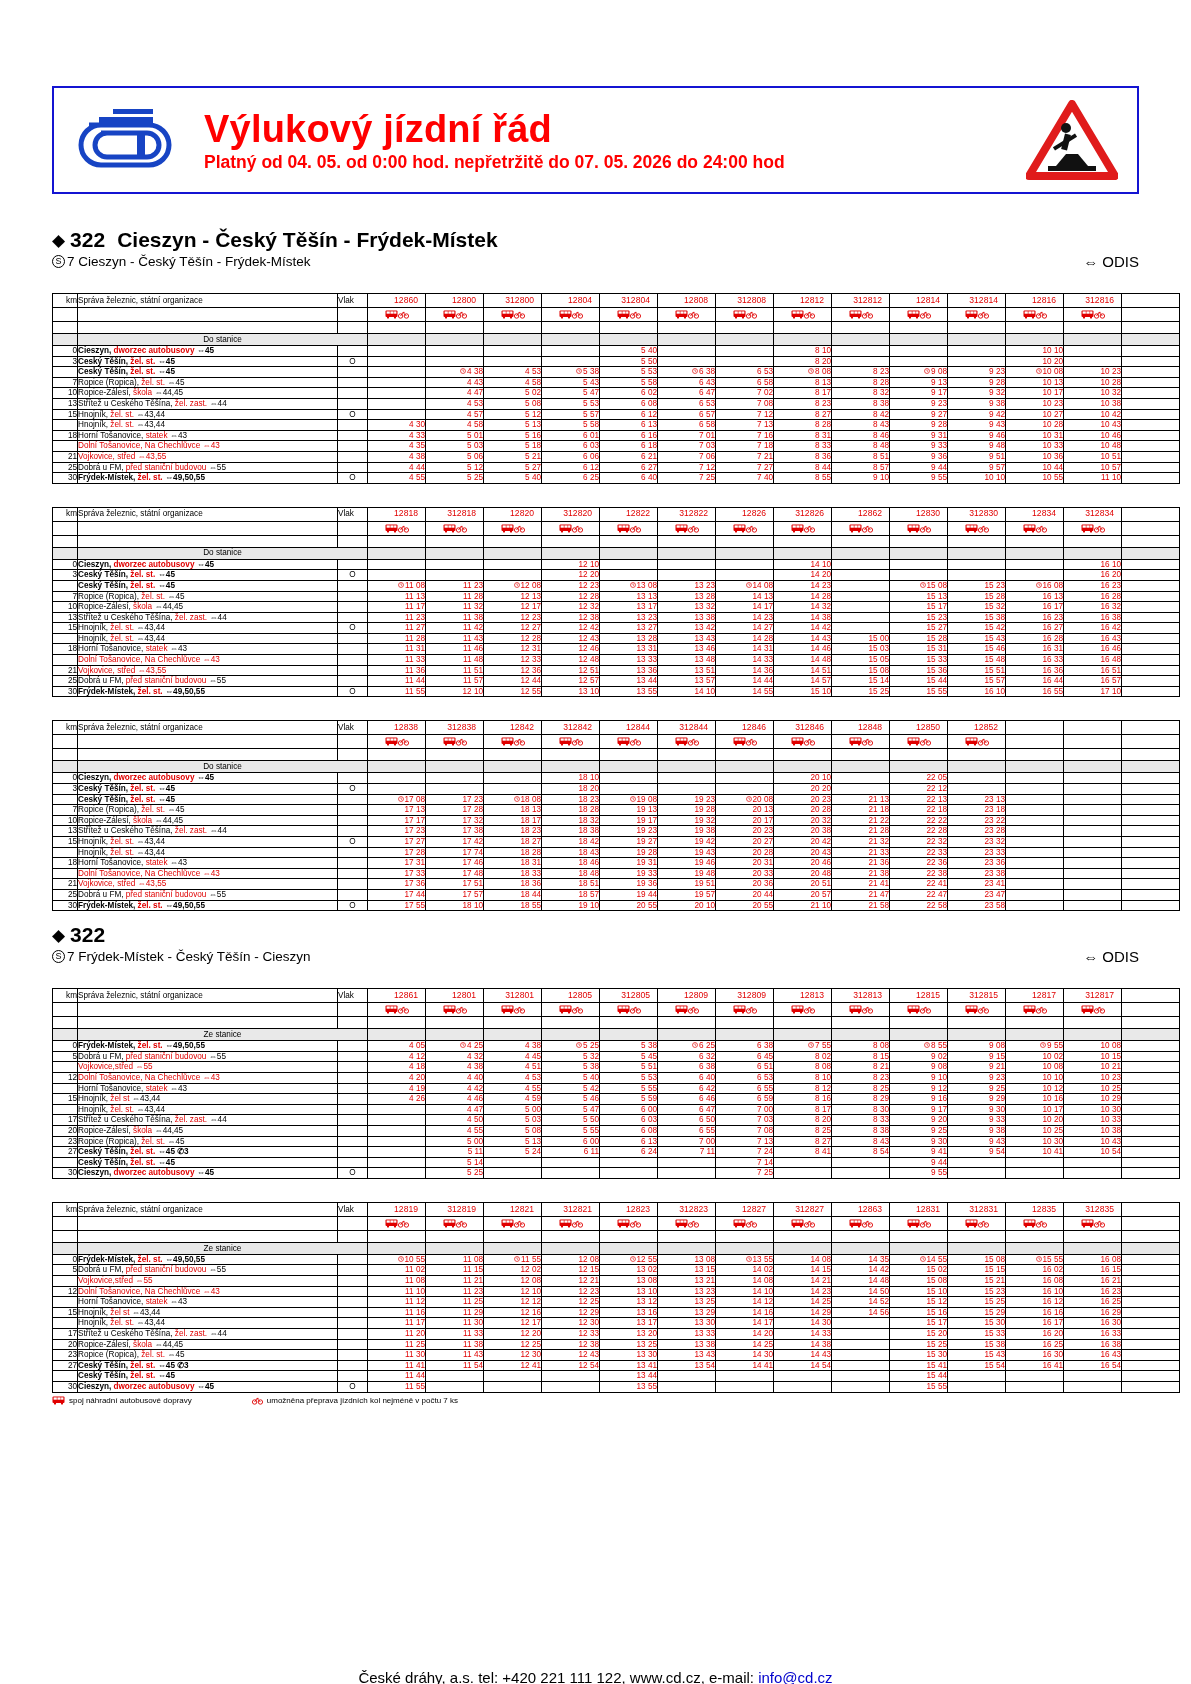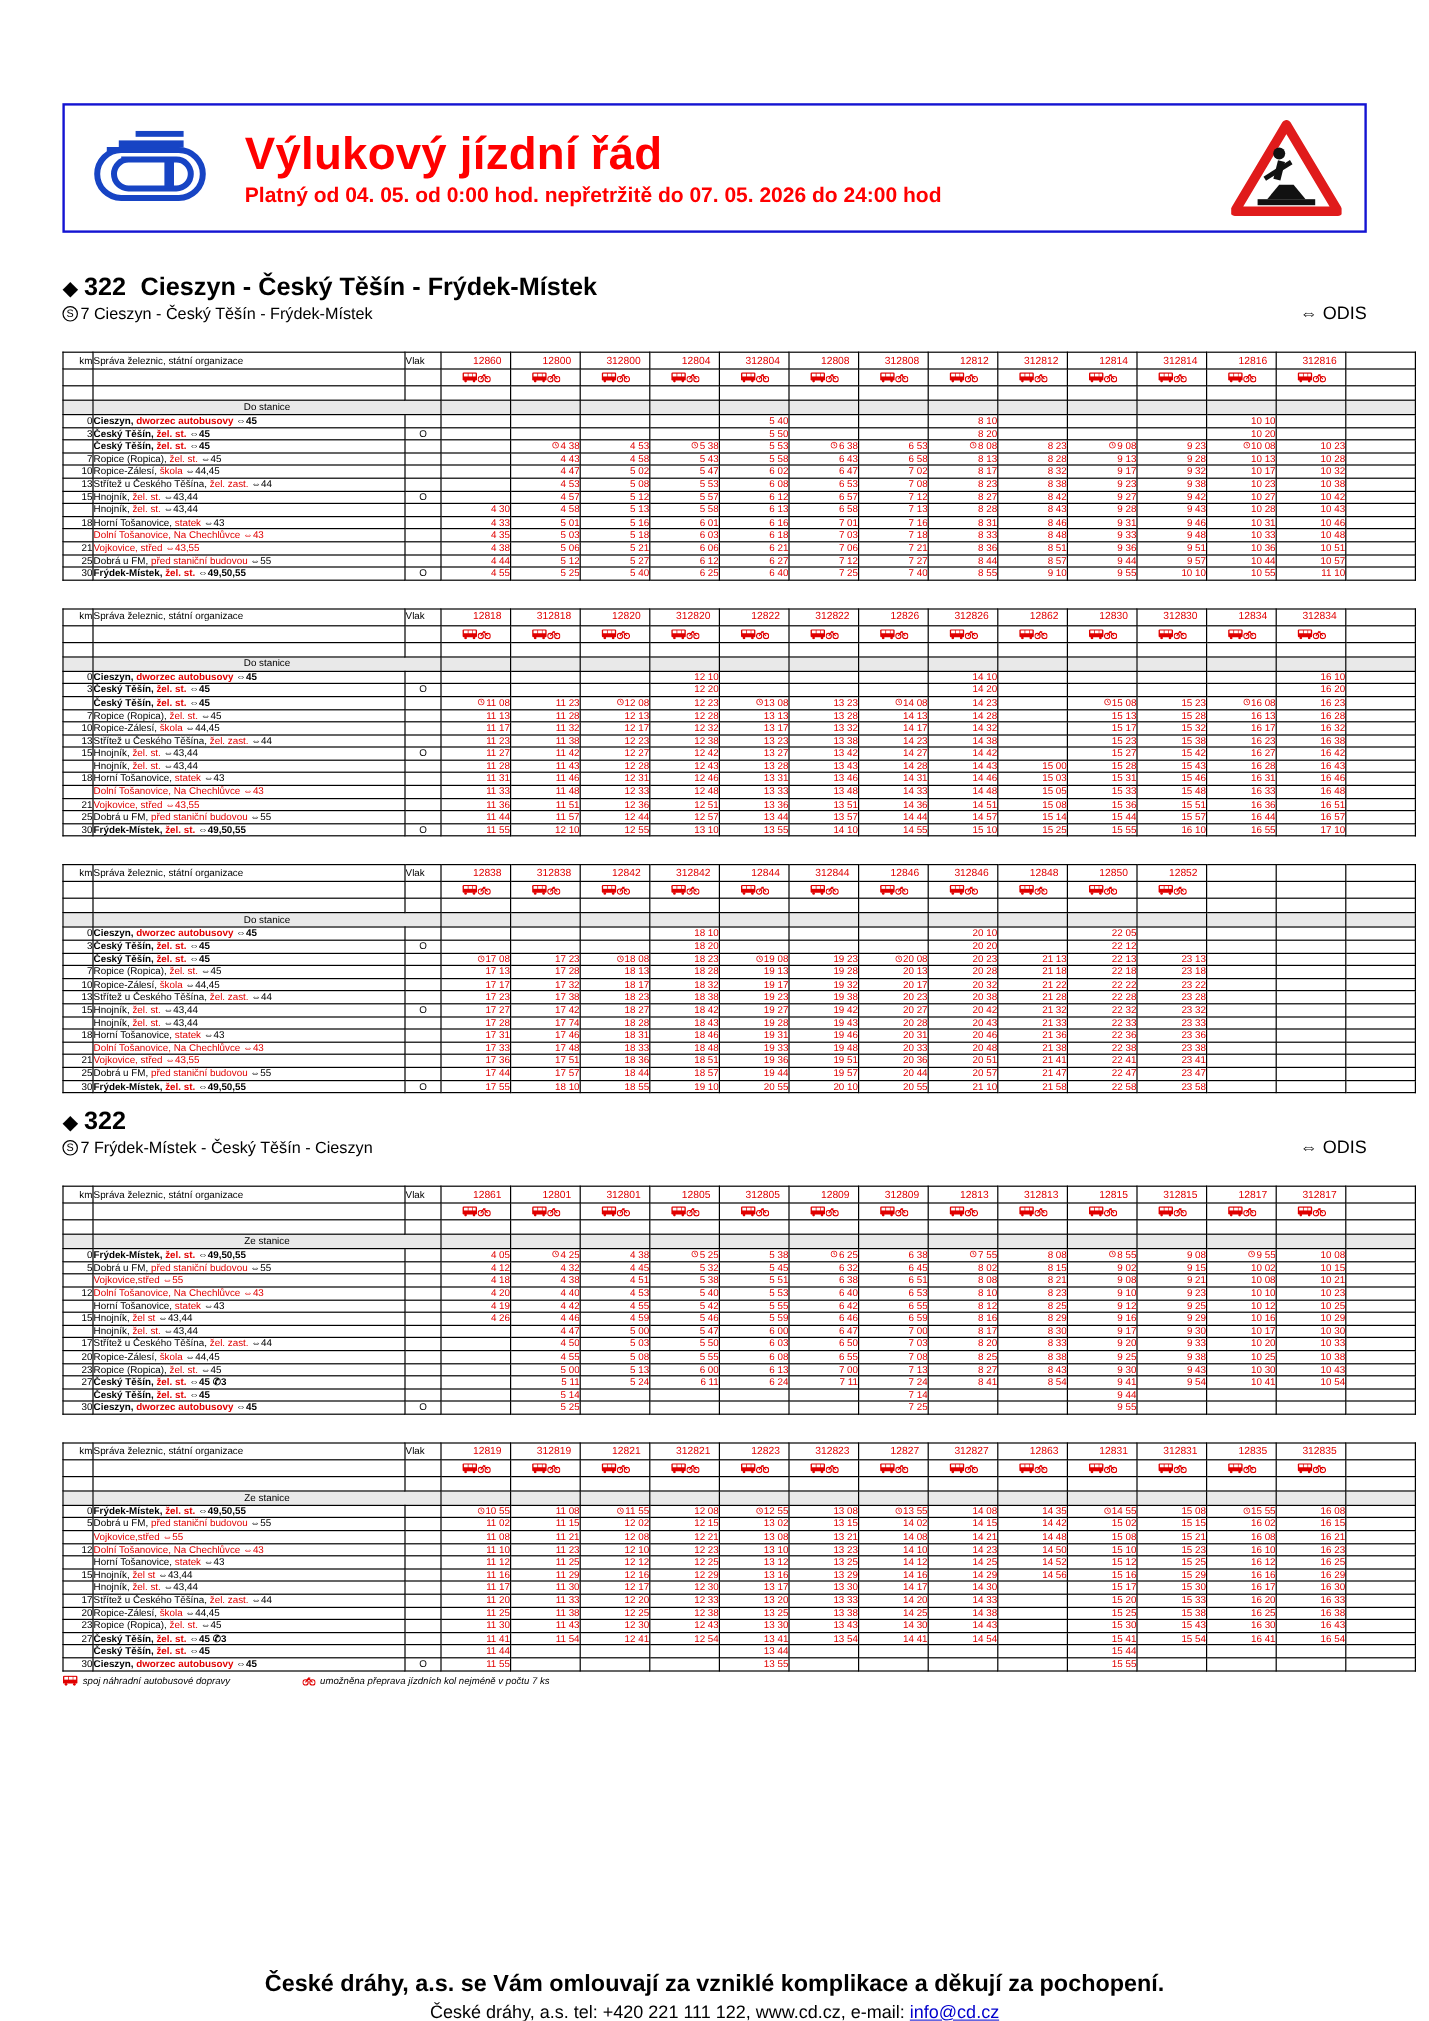--- a/index.html
+++ b/index.html
@@ -48,21 +48,21 @@
   .hdr .c-t{text-align:right;padding-right:7px;font-size:8.6px;}
   .icorow td{height:13px;text-align:center;padding:0;}
   .blank-row td{height:11px;}
   .grp td{background:#e9e9e9;text-align:center;font-size:8.2px;height:11px;}
   .thickbot td{border-bottom:2px solid #000;}
   .st-name{font-size:8.2px;}
 
   
   .legend{display:flex;font-size:8px;margin-top:3px;}
   .legend .item{margin-right:60px;display:flex;align-items:center;}
-  .legend .item span.tx{margin-left:4px;font-style:italic;}
+  .legend .item span.tx{margin-left:4px;}
 
   
   .footer{position:absolute;left:0;right:0;bottom:84px;text-align:center;}
   .f1{font-weight:bold;font-size:19.5px;}
   .f2{font-size:15px;margin-top:4px;}
   .f2 a{color:#0000cc;text-decoration:underline;}
 </style>
 </head>
 <body>
 
@@ -2649,16 +2649,15 @@
         <span><svg width="11" height="9" viewBox="0 0 11 9" style="vertical-align:middle">
             <circle cx="2.6" cy="6" r="2.2" fill="none" stroke="#e00000" stroke-width="0.9"></circle>
             <circle cx="8.4" cy="6" r="2.2" fill="none" stroke="#e00000" stroke-width="0.9"></circle>
             <path d="M2.6 6 L5 2.4 L8.4 6 M5 2.4 L6.6 2.4" stroke="#e00000" stroke-width="0.9" fill="none"></path>
           </svg></span>
         <span class="tx">umožněna přeprava jízdních kol nejméně v počtu 7 ks</span>
       </div>
     </div>
 
   <div class="footer">
-    <div class="f1">České dráhy, a.s. se Vám omlouvají za vzniklé komplikace a děkují za pochopení.</div>
     <div class="f2"><span>České dráhy, a.s. tel: +420 221 111 122, www.cd.cz, e-mail: </span><a href="#">info@cd.cz</a></div>
   </div>
 </div>
 
 </body></html>

